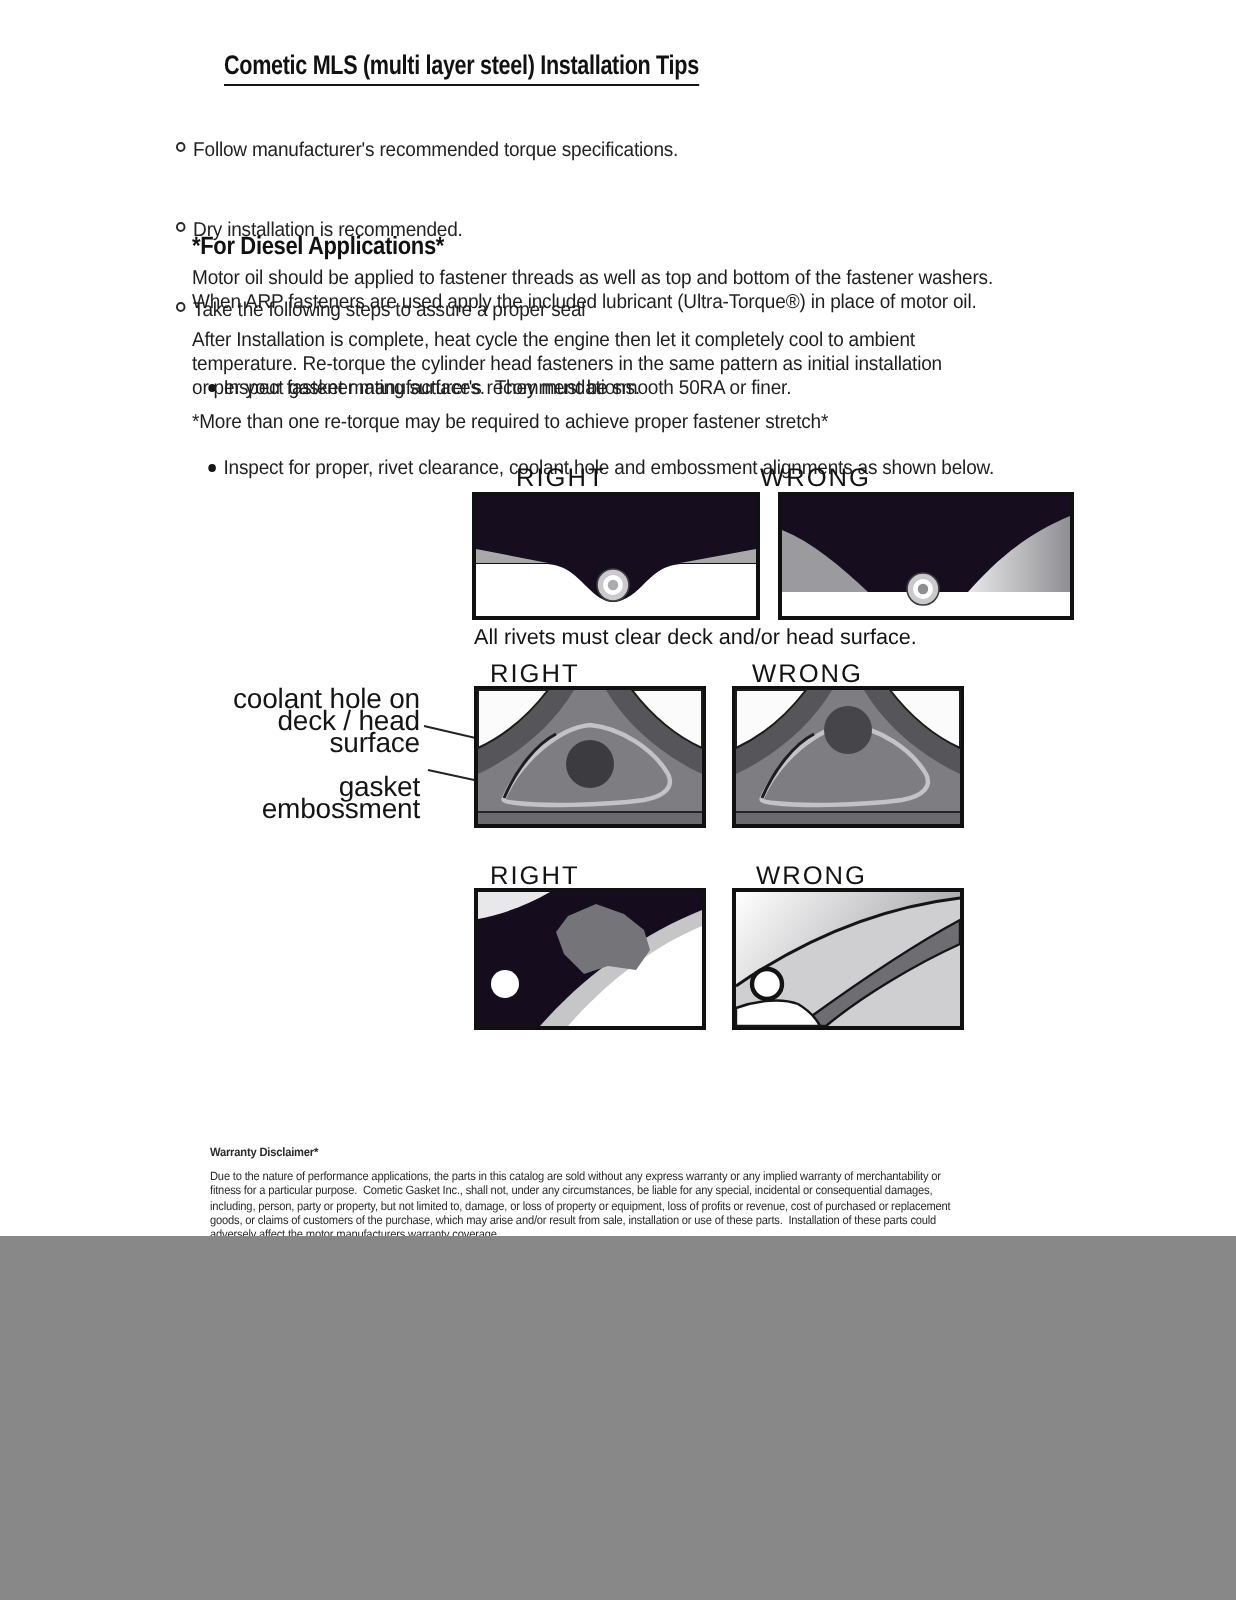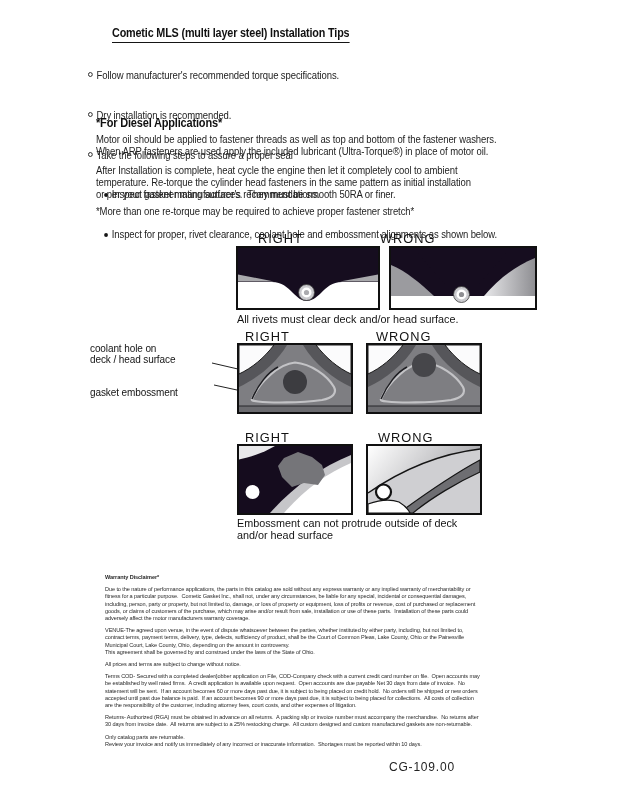--- a/index.html
+++ b/index.html
@@ -1,21 +1,21 @@
 <!DOCTYPE html>
 <html style="--paper: #ffffff; --ink: #222222; --diagram-dark: #160d1f; --deck-gray: #7e7e82; --light-gray: #c6c6c9;"><head>
 <meta charset="utf-8">
 <style>
   :root{
     --paper:#ffffff; --ink:#222222; --diagram-dark:#160d1f;
   }
   html,body{margin:0;padding:0;}
   body{background:#888;}
   .page{
-    position:relative; width:618px; height:800px; margin:0 auto;
+    position:relative; width:618px; height:618px; margin:0 auto;
     background:var(--paper,#fff);
     font-family:"Liberation Sans","DejaVu Sans",sans-serif;
     color:var(--ink,#222);
     overflow:hidden;
   }
   .abs{position:absolute;}
   .cx{transform:scaleX(0.95); transform-origin:0 0;}
 
   
   .title{
@@ -42,21 +42,21 @@
   #r2-right{left:245px; top:329px;} #r2-wrong{left:376px; top:329px;}
   #r3-right{left:245px; top:430px;} #r3-wrong{left:378px; top:430px;}
   .caption{font-size:10.8px; line-height:12px; color:#141414; white-space:pre-line;}
   #cap1{left:237px; top:313px;} #cap2{left:240px; top:416px;} #cap3{left:237px; top:517px;}
 
   #svg-r1-right{left:236px; top:246px;} #svg-r1-wrong{left:389px; top:246px;}
   #svg-r2-right{left:237px; top:343px;} #svg-r2-wrong{left:366px; top:343px;}
   #svg-r3-right{left:237px; top:444px;} #svg-r3-wrong{left:366px; top:444px;}
 
   
-  .ann{font-size:10px; letter-spacing:-0.1px; line-height:10.8px; color:#141414; white-space:pre-line; width:120px;}
+  .ann{text-align:right; font-size:14px; letter-spacing:-0.1px; line-height:10.8px; color:#141414; white-space:pre-line; width:120px;}
   #ann-coolant{left:90px; top:344px;}
   #ann-emboss{left:90px; top:388px;}
   #leader-lines{left:210px; top:358px;}
 
   
   .legal{
     left:105px; top:574px; width:440px;
     font-size:6px; line-height:7.2px; letter-spacing:-0.1px; color:#2a2a2a;
     transform:scaleX(0.93); transform-origin:0 0;
   }
@@ -182,22 +182,20 @@
       </linearGradient>
     </defs>
     <rect x="1" y="1" width="114" height="69" fill="#cfcfd2" stroke="#101010" stroke-width="2"></rect>
     <path d="M2,2 L114,2 L114,5 C72,10 34,27 2,49 Z" fill="url(#g3w)"></path>
     <path d="M2,49 C34,27 72,10 114,5" fill="none" stroke="#151515" stroke-width="1.5"></path>
     <path d="M33,69 C59,50 88,30 114,16 L114,28 C92,38 65,54 47,69 Z" fill="#6e6e72" stroke="#151515" stroke-width="1.2"></path>
     <path d="M2,60 C13,56 25,55 33,58 C38,61 42,65 44,69 L2,69 Z" fill="#ffffff" stroke="#151515" stroke-width="1.2"></path>
     <circle cx="17.5" cy="48" r="7.5" fill="#ffffff" stroke="#131313" stroke-width="2.2"></circle>
   </svg>
 
-  <div class="abs caption" id="cap3">Embossment can not protrude outside of deck
-and/or head surface</div>
 
   <div class="abs legal">
     <div class="lh">Warranty Disclaimer*</div>
     <p>Due to the nature of performance applications, the parts in this catalog are sold without any express warranty or any implied warranty of merchantability or
 fitness for a particular purpose.  Cometic Gasket Inc., shall not, under any circumstances, be liable for any special, incidental or consequential damages,
 including, person, party or property, but not limited to, damage, or loss of property or equipment, loss of profits or revenue, cost of purchased or replacement
 goods, or claims of customers of the purchase, which may arise and/or result from sale, installation or use of these parts.  Installation of these parts could
 adversely affect the motor manufacturers warranty coverage.</p>
     <p>VENUE-The agreed upon venue, in the event of dispute whatsoever between the parties, whether instituted by either party, including, but not limited to,
 contract terms, payment terms, delivery, type, defects, sufficiency of product, shall be the Court of Common Pleas, Lake County, Ohio or the Painesville

